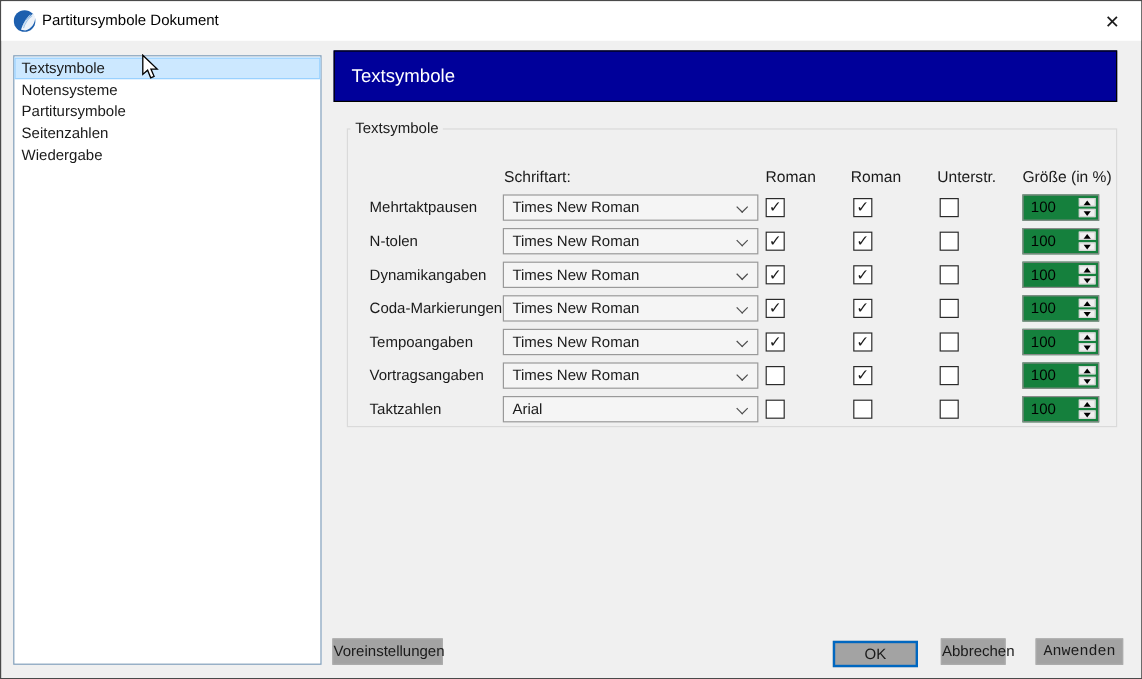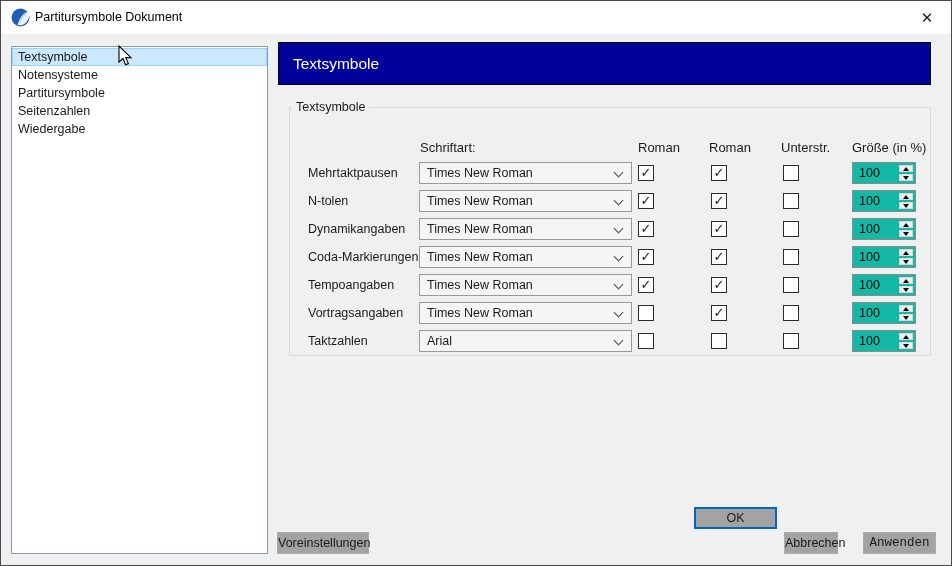--- a/index.html
+++ b/index.html
@@ -52,38 +52,38 @@
     border-right:1.4px solid #4d4d4d;border-bottom:1.4px solid #4d4d4d;
     transform:rotate(45deg);
   }
   .checkbox{
     position:absolute;top:3px;width:16px;height:16px;background:#fff;
     border:1px solid #2b2b2b;font-size:13px;line-height:14px;
     text-align:center;color:#1a1a1a;
   }
   .spinner{
     position:absolute;left:851px;top:0;width:64px;height:22px;
-    background:#14b8a6;border:1px solid #8a8a8a;
+    background:#15803d;border:1px solid #8a8a8a;
   }
   .spin-val{position:absolute;left:6px;top:0;height:20px;line-height:20px;font-size:12.5px;color:#000;}
   .spin-btns{position:absolute;right:1px;top:1px;bottom:1px;width:16px;display:flex;flex-direction:column;}
   .spin-up,.spin-down{
     flex:1;margin:1px;background:#f0f0f0;border:1px solid #d6d6d6;
     display:flex;align-items:center;justify-content:center;
   }
   .spin-up::after{content:"";border-left:3px solid transparent;border-right:3px solid transparent;border-bottom:4px solid #000;}
   .spin-down::after{content:"";border-left:3px solid transparent;border-right:3px solid transparent;border-top:4px solid #000;}
   
   .btn{
     position:absolute;height:22px;background:#a3a3a3;border:1px solid #ababab;
     font-size:12.5px;color:#1a1a1a;text-align:center;line-height:20px;
   }
   .btn-textstile{left:607px;top:429px;width:324px;background:#f0f0f0;border-color:#a9a9a9;}
   .btn-presets{left:276px;top:531px;width:92px;}
-  .btn-ok{left:693px;top:506px;width:83px;border:2px solid #0067c0;line-height:18px;}
+  .btn-ok{left:693px;top:533px;width:71px;border:2px solid #0067c0;line-height:18px;}
   .btn-cancel{left:783px;top:531px;width:54px;}
   .btn-apply{left:862px;top:531px;width:73px;font-family:Liberation Mono, monospace;}
   
   .cursor{position:absolute;left:117px;top:44px;z-index:5;pointer-events:none;}
 </style>
 </head>
 <body>
 
 <div class="window">
 

